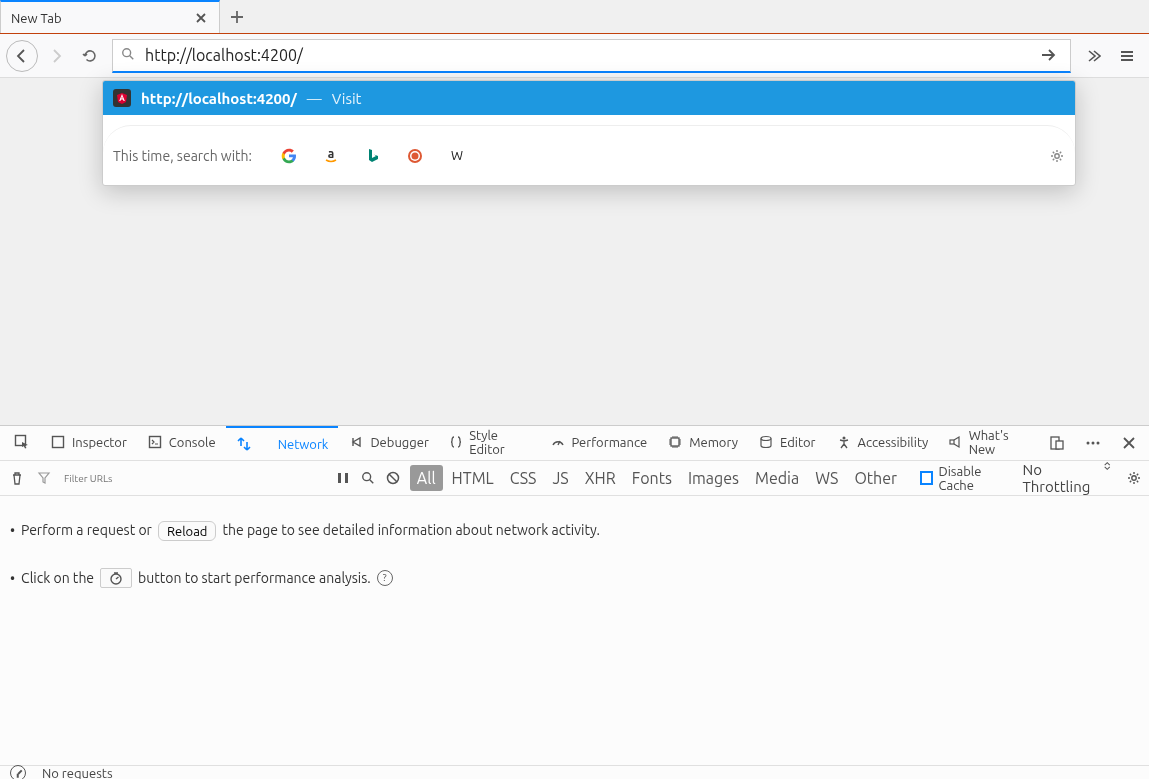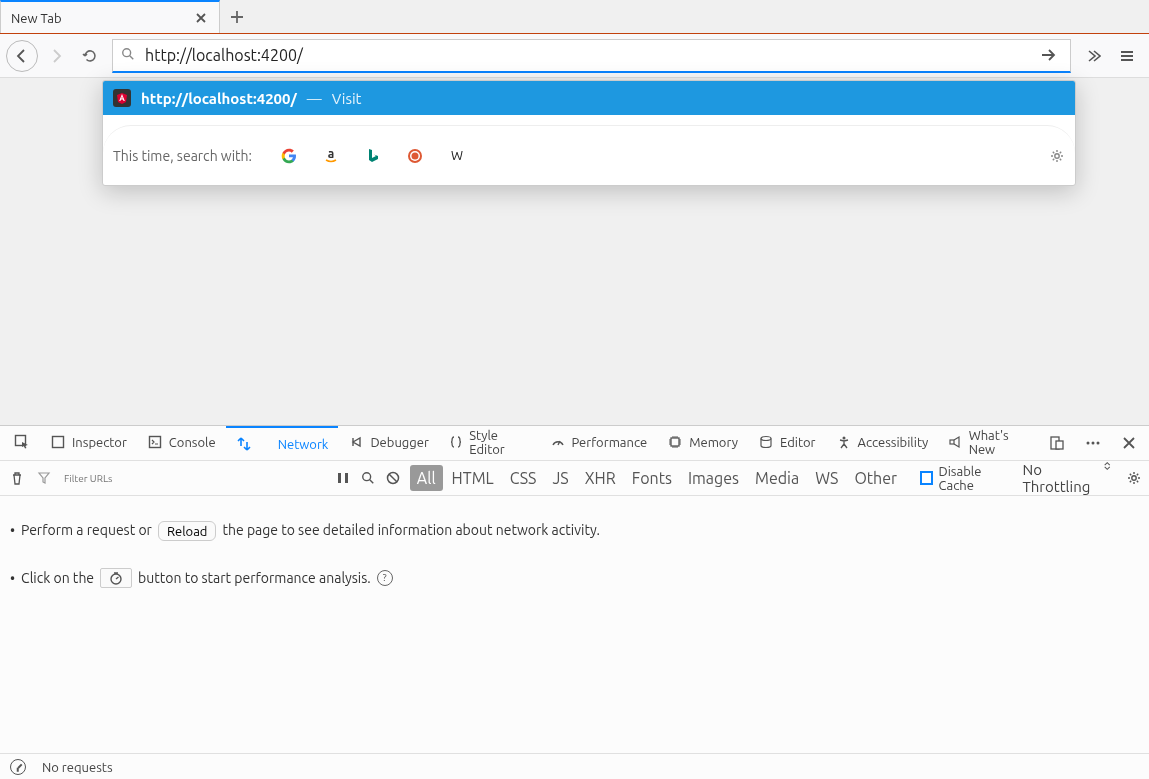--- a/index.html
+++ b/index.html
@@ -62,21 +62,21 @@
 .dt-throttle { font-size:15px; color:#444; cursor:pointer; display:flex; align-items:flex-start; gap:4px; margin-left:8px; }
 .dt-settings-gear { width:20px; height:20px; color:#555; cursor:pointer; display:flex; align-items:center; justify-content:center; margin-left:6px; }
 
 .dt-body { flex:1; padding:18px 10px; font-size:14px; color:#333; line-height:2.4; }
 .dt-body .line { display:flex; align-items:center; gap:6px; }
 .bullet { font-size:14px; }
 .reload-btn { border:1px solid #ccc; padding:2px 8px; font-size:13px; background:#fafafa; cursor:pointer; border-radius:6px; }
 .clock-btn { border:1px solid #ccc; padding:2px 8px; font-size:13px; background:#fafafa; cursor:pointer; border-radius:2px; display:inline-flex; }
 .help-icon { width:16px; height:16px; border:1.5px solid #666; border-radius:50%; display:inline-flex; align-items:center; justify-content:center; font-size:10px; color:#555; cursor:pointer; }
 
-.dt-status { height:26px; border-top:1px solid #e0e0e0; display:flex; align-items:center; padding:0 10px; gap:16px; font-size:13px; color:#444; }
+.dt-status { height:14px; border-top:1px solid #e0e0e0; display:flex; align-items:center; padding:0 10px; gap:16px; font-size:13px; color:#444; }
 .dt-status .clock { width:16px; height:16px; border:1.8px solid #555; border-radius:50%; position:relative; cursor:pointer; }
 .dt-status .clock::after { content:''; position:absolute; left:50%; top:50%; width:5px; height:1.5px; background:#555; transform-origin:left; transform:rotate(-45deg); }
 .dt-status .clock::before { content:''; position:absolute; left:50%; top:50%; width:4px; height:1.5px; background:#555; transform-origin:left; transform:rotate(90deg); }
 
 svg { display:block; }
 </style>
 </head>
 <body>
 
 <div class="tabstrip">

